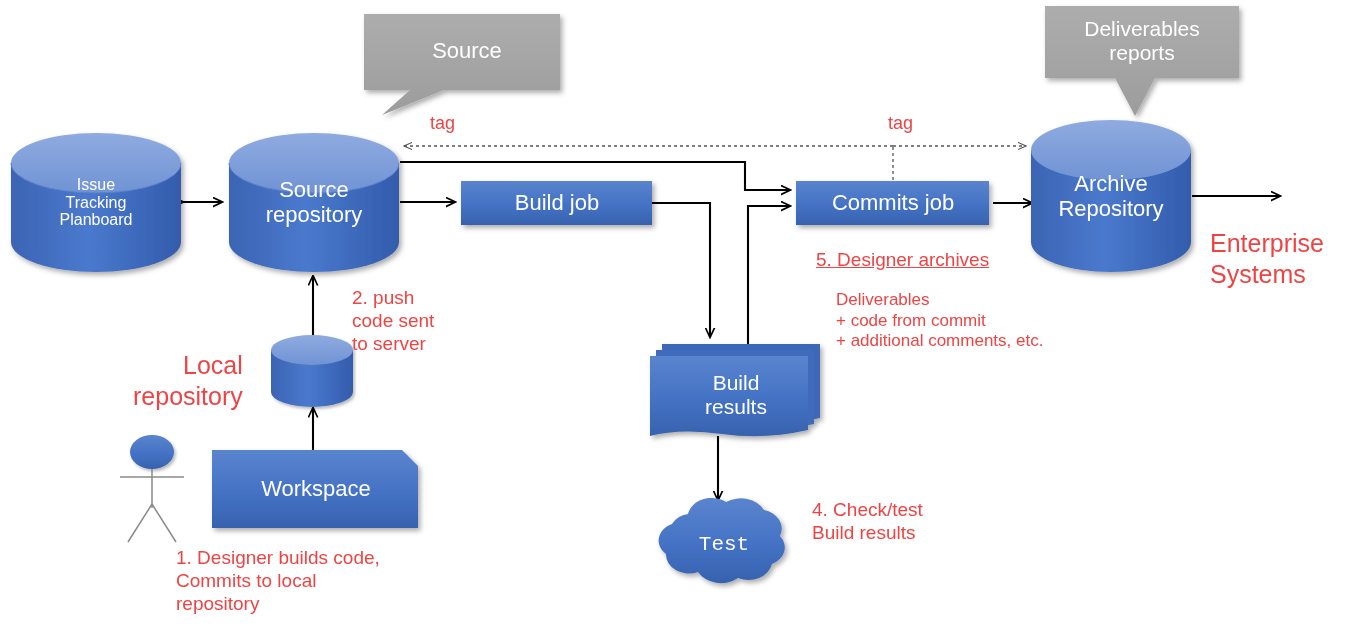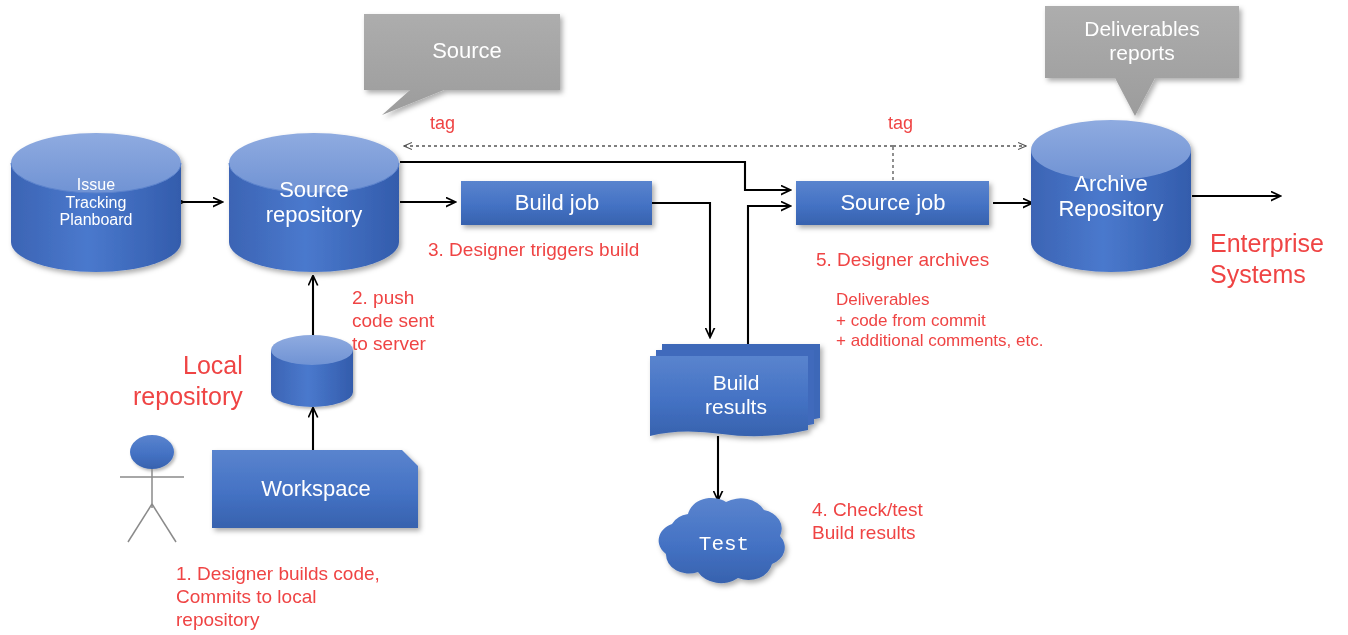--- a/index.html
+++ b/index.html
@@ -179,21 +179,21 @@
     </svg>
     <div class="shape-text" style="font-size: 21px; white-space: pre-line; font-family: Liberation Mono, monospace;">Test</div>
   </div>
 
   <div class="node" style="left:795px;top:180px;width:196px;height:47px;">
     <svg width="196" height="47">
       <g filter="url(#sh)">
           <rect x="1" y="1" width="193" height="44" fill="url(#gRect)"></rect>
         </g>
     </svg>
-    <div class="shape-text" style="font-size: 22px; white-space: pre-line;">Source job</div>
+    <div class="shape-text" style="font-size: 22px; white-space: pre-line;">Commits job</div>
   </div>
 
   <div class="node" style="left:1028px;top:118px;width:166px;height:158px;">
     <svg width="166" height="158">
       <g filter="url(#sh)">
         <path d="M3,32 L3,124 A80,30 0 0 0 163,124 L163,32 Z" fill="url(#gBody)"></path>
         <ellipse cx="83" cy="32" rx="80" ry="30" fill="url(#gTop)"></ellipse>
       </g>
     </svg>
     <div class="shape-text" style="font-size: 22px; white-space: pre-line;">Archive
@@ -234,32 +234,31 @@
   <div class="lbl" style="left: 430px; top: 113px; font-size: 18px; white-space: pre-line;">tag</div>
 
   <div class="lbl" style="left: 888px; top: 113px; font-size: 18px; white-space: pre-line;">tag</div>
 
   <div class="lbl" style="left: 133px; top: 350px; font-size: 25px; text-align: right; white-space: pre-line;">Local
 repository</div>
 
   <div class="lbl" style="left: 1210px; top: 228px; font-size: 25px; white-space: pre-line;">Enterprise
 Systems</div>
 
-  <div class="lbl" style="left: 176px; top: 546px; font-size: 19px; white-space: pre-line; margin-top: 16px;">1. Designer builds code,
+  <div class="lbl" style="left: 176px; top: 546px; font-size: 19px; white-space: pre-line;">1. Designer builds code,
    Commits to local
    repository</div>
 
   <div class="lbl" style="left: 352px; top: 286px; font-size: 19px; white-space: pre-line;">2. push
     code sent
     to server</div>
 
-  <div class="lbl" style="left: 428px; top: 238px; font-size: 19px; white-space: pre-line;">3. Designer triggers build</div>
 
   <div class="lbl" style="left: 812px; top: 498px; font-size: 19px; white-space: pre-line;">4. Check/test
      Build results</div>
 
-  <div class="lbl" style="left: 816px; top: 248px; font-size: 19px; white-space: pre-line;">5. Designer archives</div>
+  <div class="lbl" style="left: 816px; top: 248px; font-size: 19px; white-space: pre-line; text-decoration: underline;">5. Designer archives</div>
 
   <div class="lbl" style="left: 836px; top: 290px; font-size: 17px; white-space: pre-line;">Deliverables
 + code from commit
 + additional comments, etc.</div>
 
 </div>
 
 </body></html>

